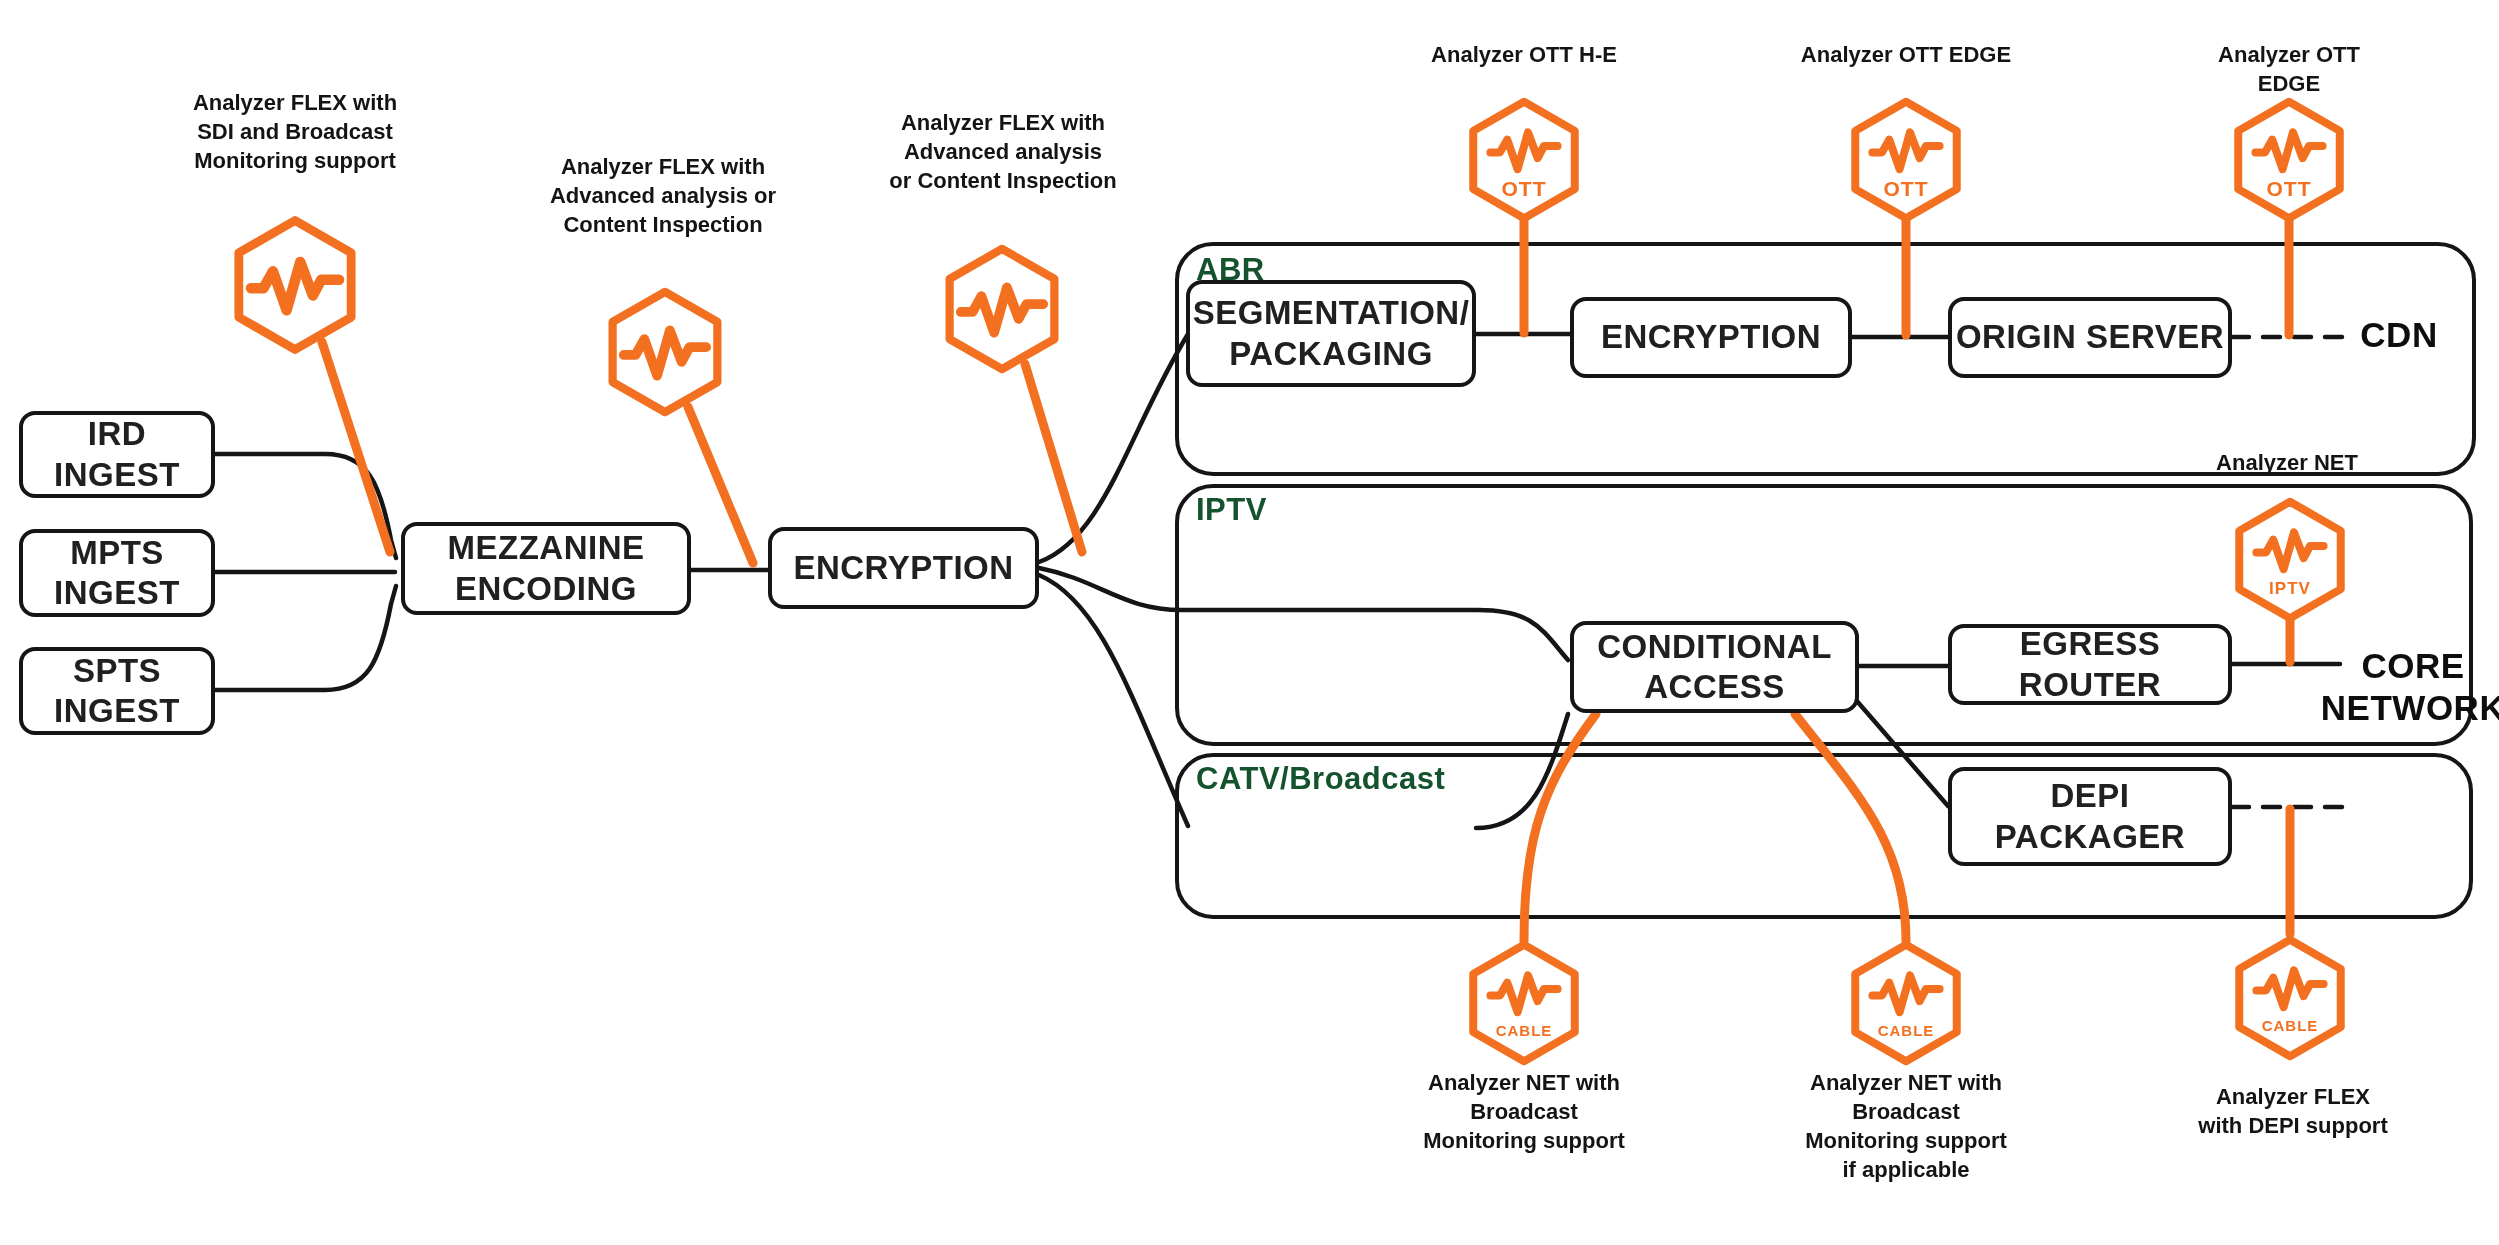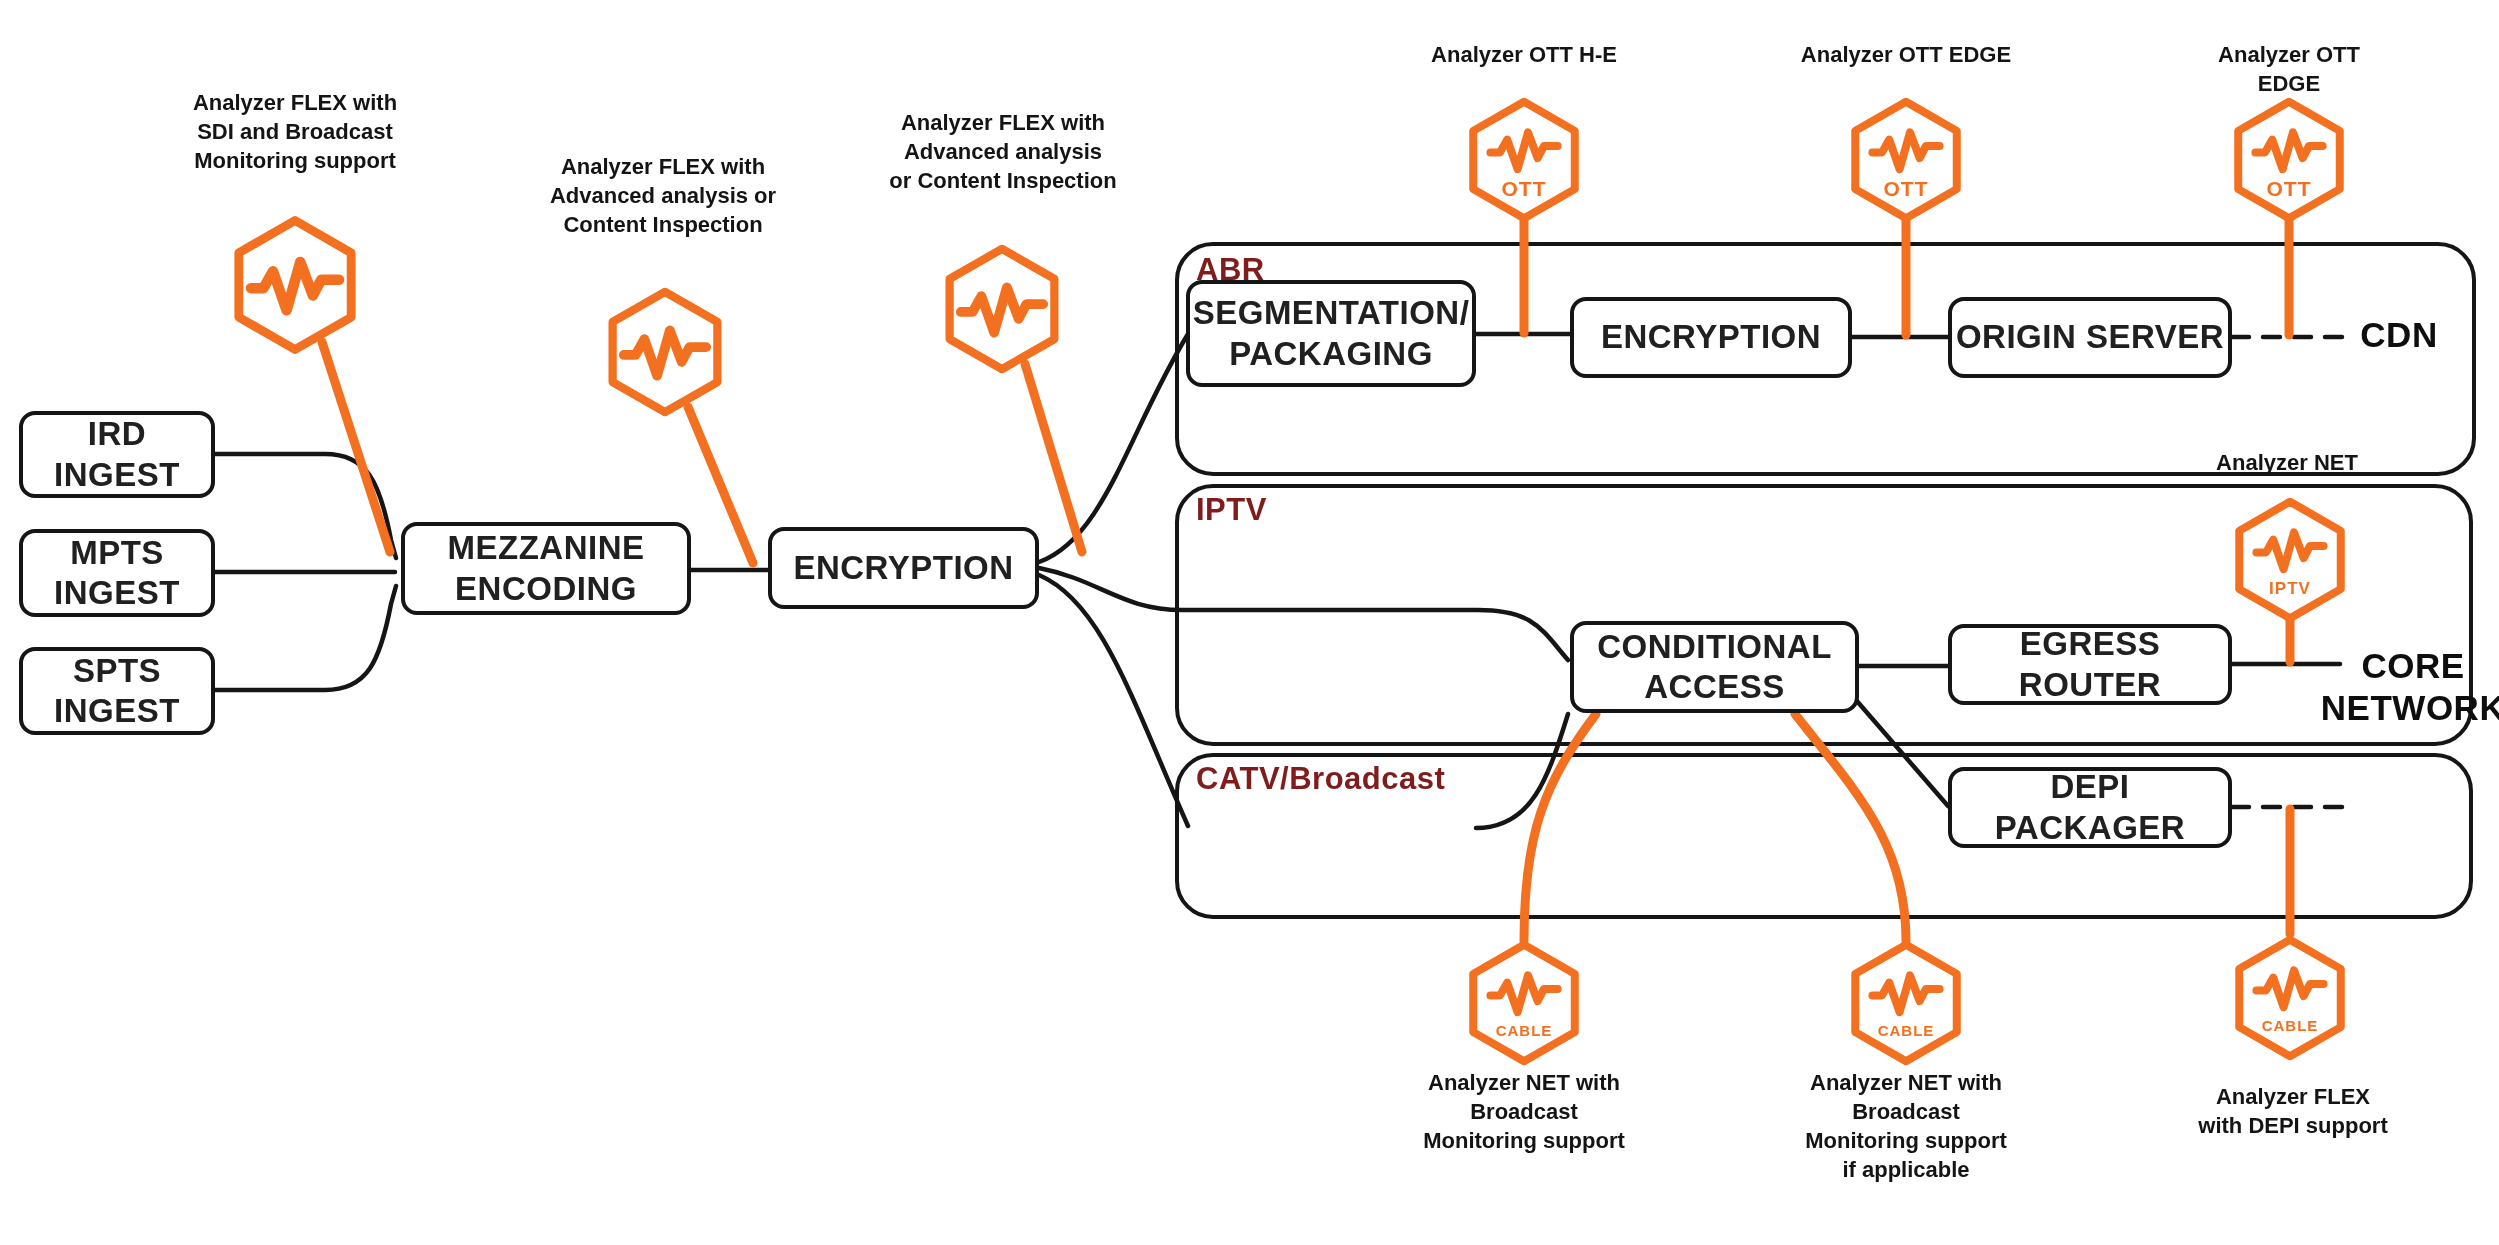--- a/index.html
+++ b/index.html
@@ -4,21 +4,21 @@
 <style>
   html,body{margin:0;padding:0;background:#ffffff;}
   .canvas{
     position:relative;width:2499px;height:1245px;background:#ffffff;overflow:hidden;
     font-family:"Liberation Sans",sans-serif;color:#1b1b1b;
   }
   .section{
     position:absolute;border:4px solid #151515;border-radius:38px;background:transparent;
   }
   .section-label{
-    position:absolute;font-size:31px;font-weight:800;letter-spacing:.5px;color:#7f1d1d;white-space:pre-line;
+    position:absolute;font-size:31px;font-weight:800;letter-spacing:.5px;color:#14532d;white-space:pre-line;
   }
   .node{
     position:absolute;background:#ffffff;border:4px solid #151515;border-radius:16px;
     display:flex;align-items:center;justify-content:center;text-align:center;
     font-size:33px;font-weight:600;line-height:1.22;letter-spacing:.5px;color:#202020;
     white-space:pre-line;box-sizing:border-box;
   }
   .ann{
     position:absolute;transform:translateX(-50%);text-align:center;
     font-size:22px;font-weight:700;line-height:1.32;color:#141414;white-space:pre-line;
@@ -143,21 +143,21 @@
   <div class="node" style="left:401px;top:522px;width:290px;height:93px">MEZZANINE
 ENCODING</div>
   <div class="node" style="left:768px;top:527px;width:271px;height:82px">ENCRYPTION</div>
   <div class="node" style="left:1186px;top:280px;width:290px;height:107px">SEGMENTATION/
 PACKAGING</div>
   <div class="node" style="left:1570px;top:297px;width:282px;height:81px">ENCRYPTION</div>
   <div class="node" style="left:1948px;top:297px;width:284px;height:81px">ORIGIN SERVER</div>
   <div class="node" style="left:1570px;top:621px;width:289px;height:92px">CONDITIONAL
 ACCESS</div>
   <div class="node" style="left:1948px;top:624px;width:284px;height:81px">EGRESS ROUTER</div>
-  <div class="node" style="left:1948px;top:767px;width:284px;height:81px">DEPI PACKAGER</div>
+  <div class="node" style="left:1948px;top:767px;width:284px;height:99px">DEPI PACKAGER</div>
 
   <div class="endpoint" style="left:2399px;top:314px">CDN</div>
   <div class="endpoint" style="left:2413px;top:645px">CORE
 NETWORK</div>
 
   <div class="ann" style="left:295px;top:88px">Analyzer FLEX with
 SDI and Broadcast
 Monitoring support</div>
   <div class="ann" style="left:663px;top:152px">Analyzer FLEX with
 Advanced analysis or

